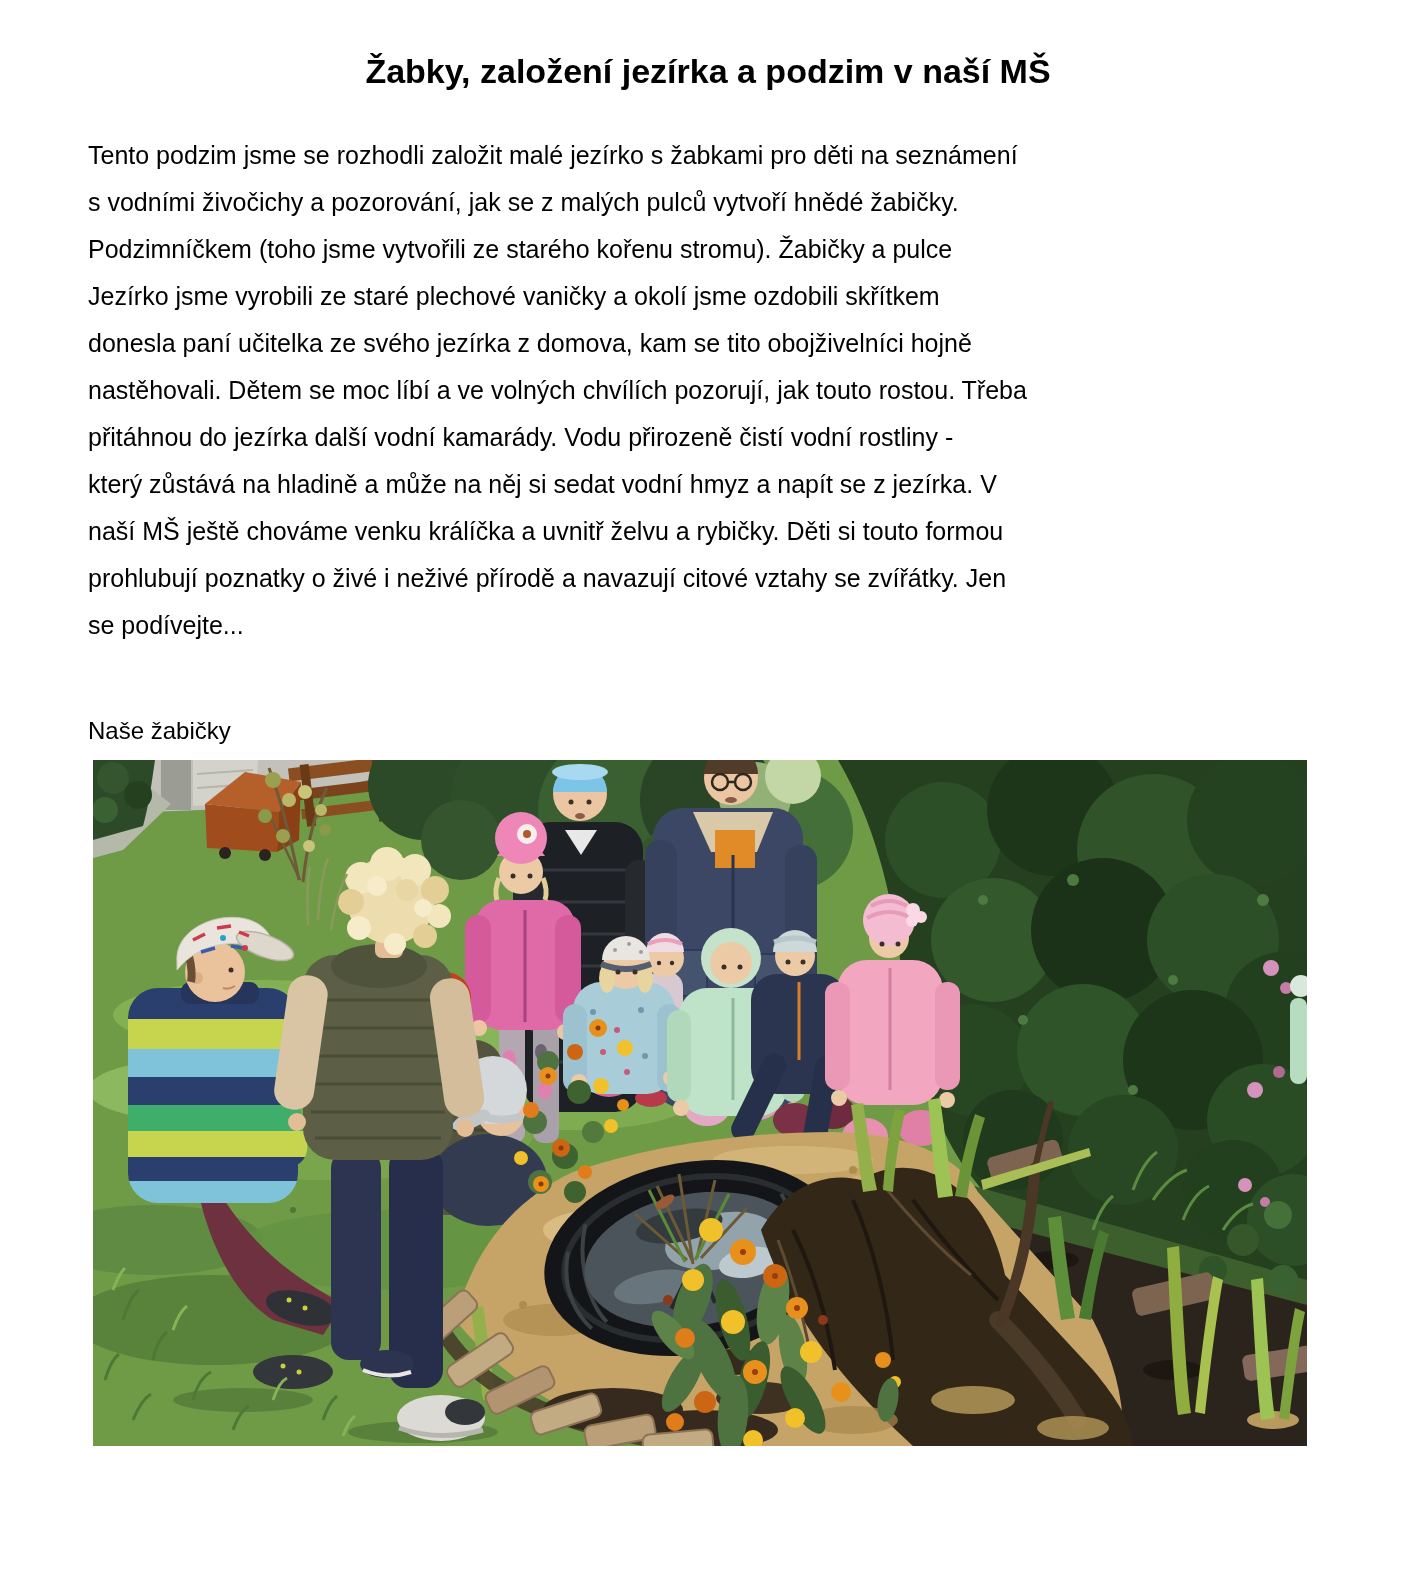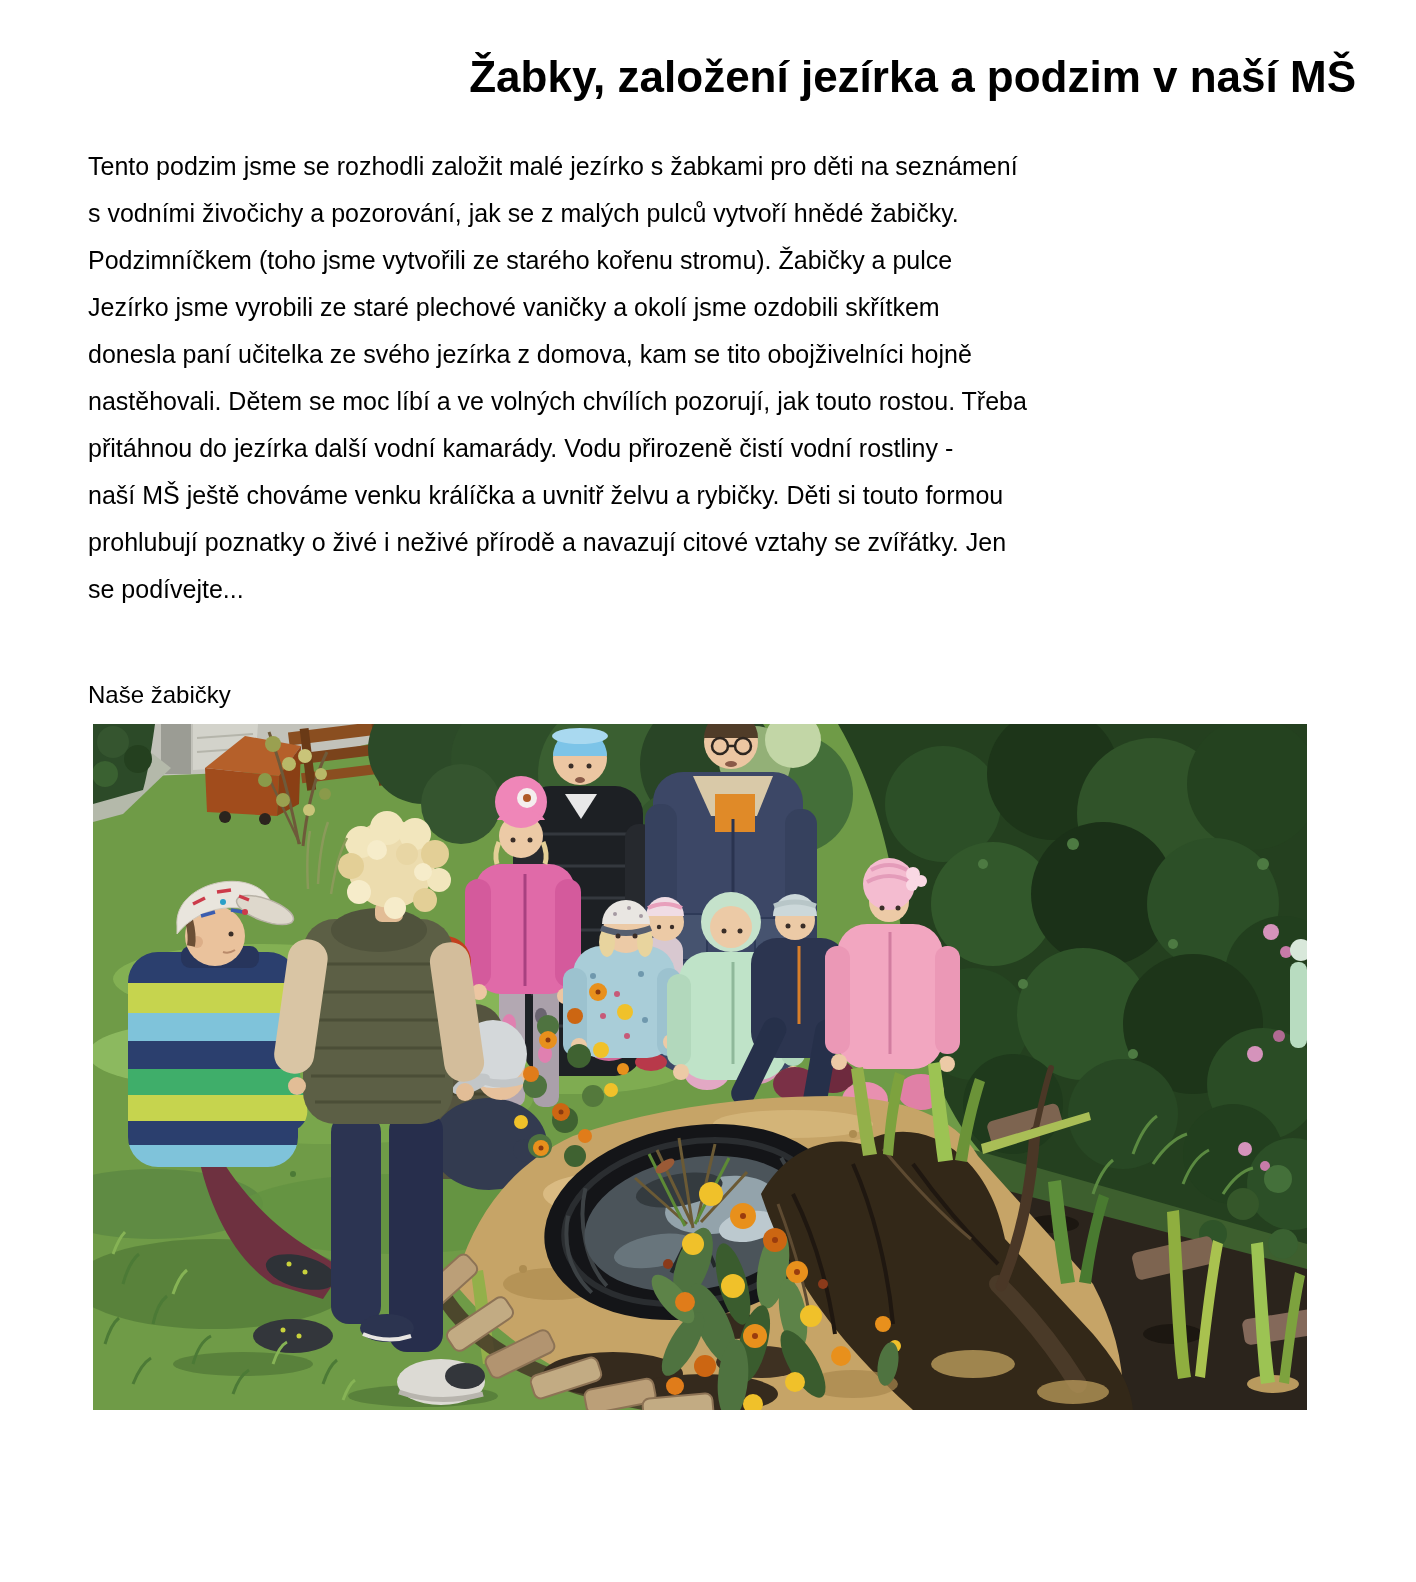--- a/index.html
+++ b/index.html
@@ -1,38 +1,39 @@
 <!DOCTYPE html>
 <html><head>
 <meta charset="utf-8">
 <style>
   html,body{margin:0;padding:0;background:#ffffff;}
   body{width:1416px;height:1582px;font-family:"Liberation Sans","DejaVu Sans",sans-serif;color:#000;overflow:hidden;}
   .page{width:1416px;height:1582px;background:#fff;}
-  .title{margin:52px 60px 0;text-align:right;font-size:44px;font-weight:700;letter-spacing:0;}
+  .title{margin:52px 60px 0;text-align:center;font-size:34px;font-weight:700;letter-spacing:0;}
   .bodytext{margin:41px 88px 0;font-size:25px;}
   .bodytext .line{line-height:47px;white-space:nowrap;}
   .caption{margin:62px 88px 0;font-size:24px;line-height:40px;}
   .photo{margin:9px 0 0 93px;width:1214px;height:686px;display:block;}
   .photo svg{display:block;width:1214px;height:686px;}
 </style>
 </head>
 <body>
 
 <div class="page">
   <h1 class="title">Žabky, založení jezírka a podzim v naší MŠ</h1>
 
   <div class="bodytext">
     <div class="line">Tento podzim jsme se rozhodli založit malé jezírko s žabkami pro děti na seznámení</div>
     <div class="line">s vodními živočichy a pozorování, jak se z malých pulců vytvoří hnědé žabičky.</div>
     <div class="line">Podzimníčkem (toho jsme vytvořili ze starého kořenu stromu). Žabičky a pulce</div>
     <div class="line">Jezírko jsme vyrobili ze staré plechové vaničky a okolí jsme ozdobili skřítkem</div>
     <div class="line">donesla paní učitelka ze svého jezírka z domova, kam se tito obojživelníci hojně</div>
     <div class="line">nastěhovali. Dětem se moc líbí a ve volných chvílích pozorují, jak touto rostou. Třeba</div>
     <div class="line">přitáhnou do jezírka další vodní kamarády. Vodu přirozeně čistí vodní rostliny -</div>
+    <div class="line">který zůstává na hladině a může na něj si sedat vodní hmyz a napít se z jezírka. V</div>
     <div class="line">naší MŠ ještě chováme venku králíčka a uvnitř želvu a rybičky. Děti si touto formou</div>
     <div class="line">prohlubují poznatky o živé i neživé přírodě a navazují citové vztahy se zvířátky. Jen</div>
     <div class="line">se podívejte...</div>
   </div>
 
   <div class="caption">Naše žabičky</div>
 
   <figure class="photo" aria-label="Skupina dětí ve školkové zahradě pozoruje nově založené malé jezírko z černé fólie obklopené pískem, afrikány, kosatci a starým kořenem stromu">
     <svg viewBox="0 0 1214 686" xmlns="http://www.w3.org/2000/svg">
       <defs>

